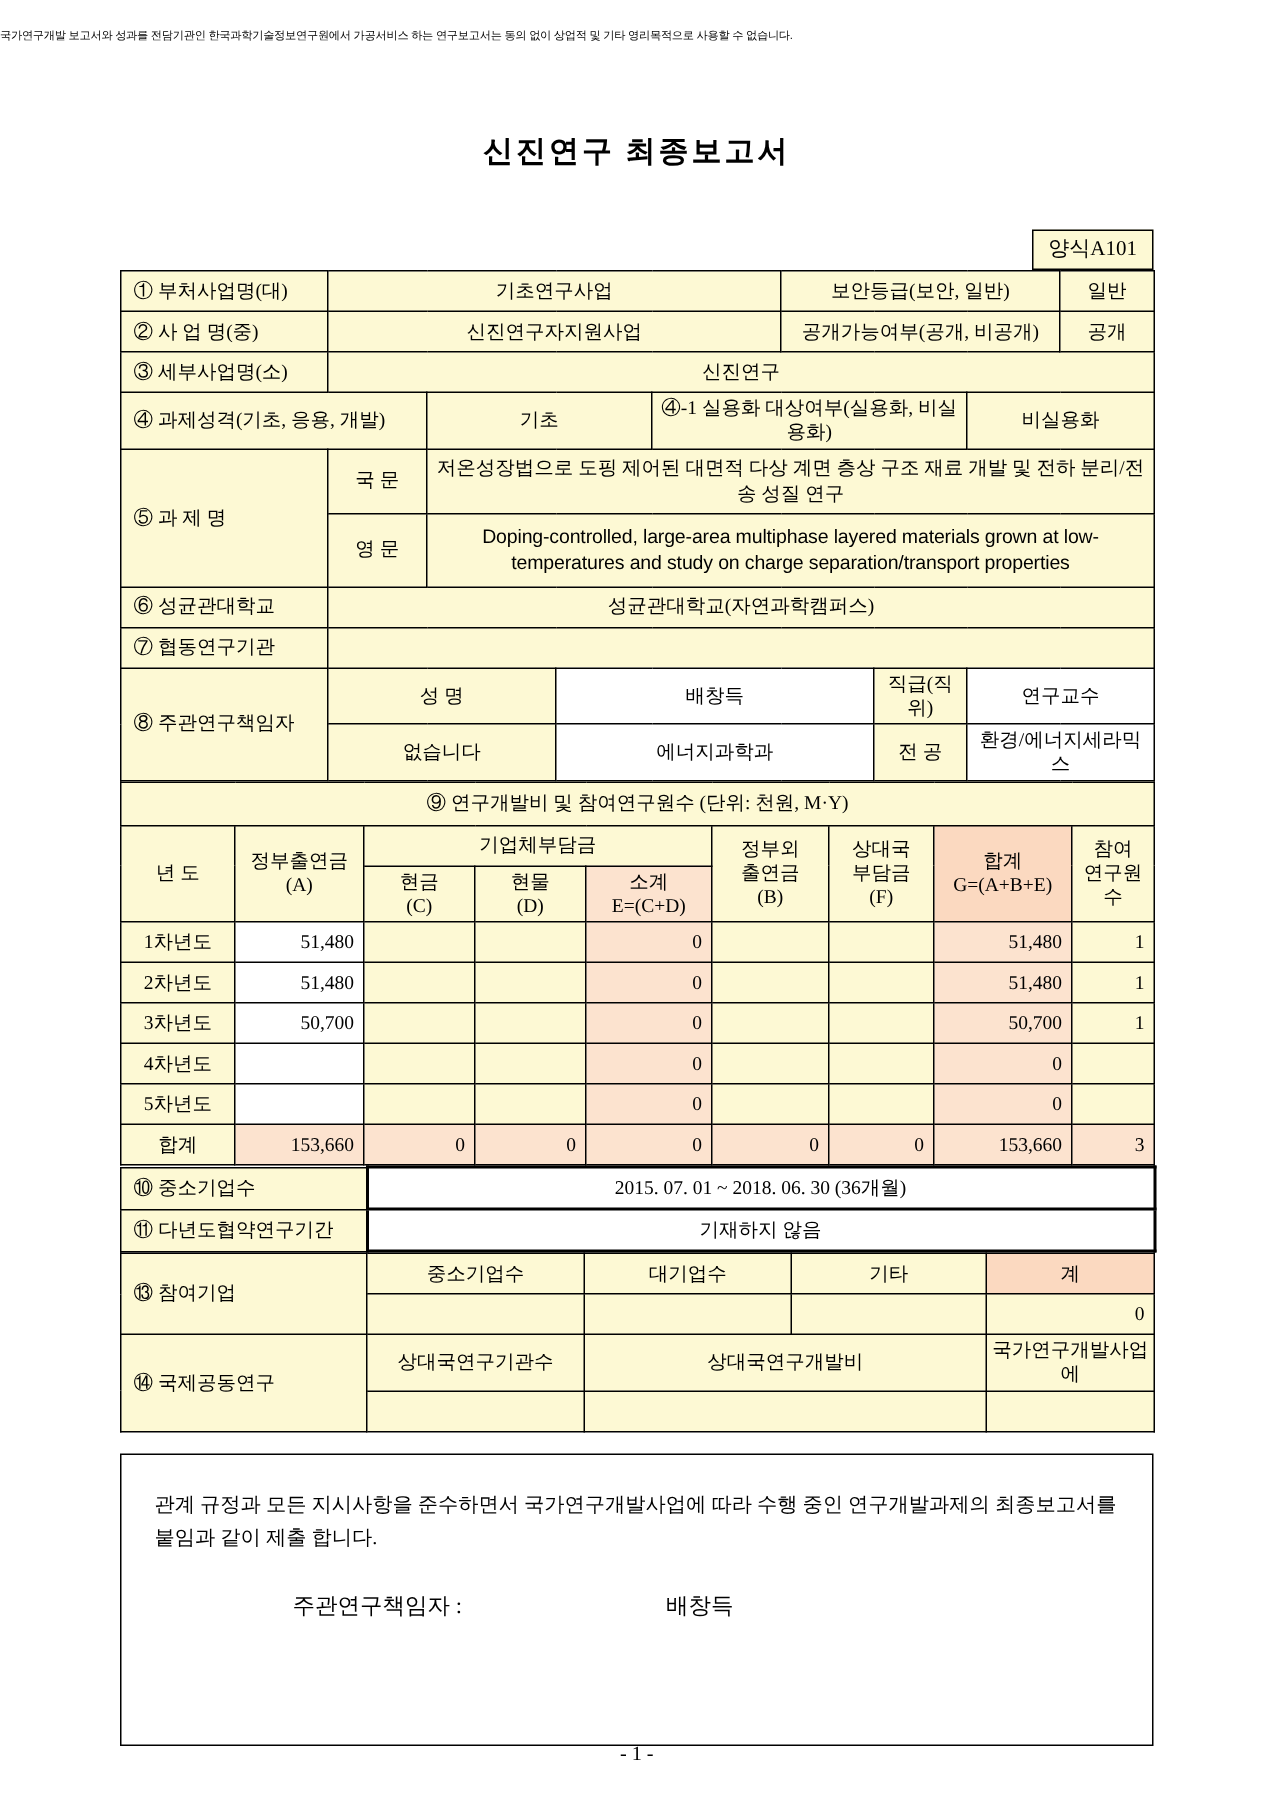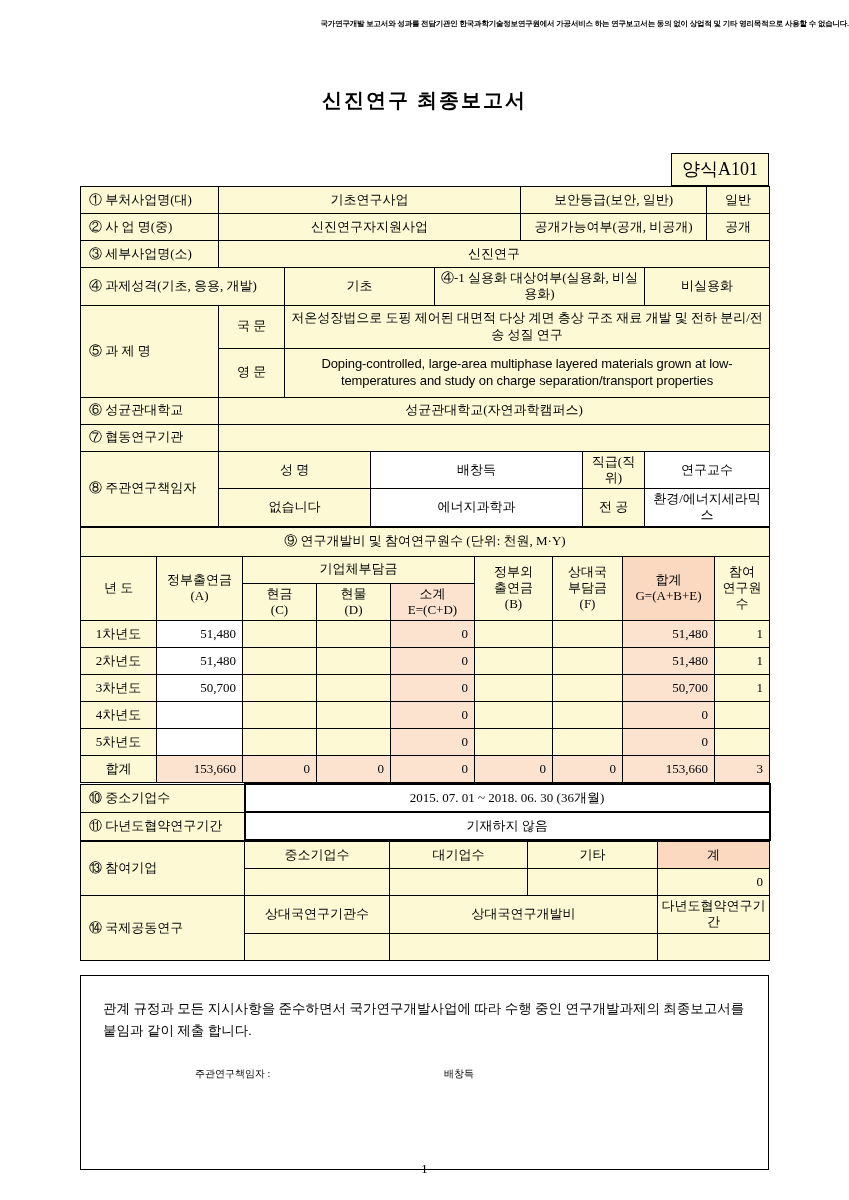--- a/index.html
+++ b/index.html
@@ -16,48 +16,47 @@
     overflow: hidden;
   }
   .page {
     width: 849px;
     height: 1200px;
     box-sizing: border-box;
     padding: 0;
     position: relative;
   }
   .topnotice {
-    text-align: right;
+    text-align: left;
     font-size: 7.5px;
     font-family: "Liberation Sans", "DejaVu Sans", sans-serif;
     letter-spacing: -0.2px;
     margin-top: 19px;
     color: #000;
-    font-weight: bold;
   }
   .doctitle {
     text-align: center;
     font-size: 20px;
     font-weight: bold;
     letter-spacing: 2px;
     margin-top: 58px;
     font-family: "Liberation Serif", "DejaVu Serif", serif;
   }
   .formwrap {
     width: 689px;
     margin: 39px auto 0 auto;
   }
   .formcode-row {
     display: flex;
     justify-content: flex-end;
   }
   .formcode {
     border: 1px solid #000;
     background: #fdf9d4;
-    font-size: 18px;
+    font-size: 14px;
     padding: 3px 10px 4px 10px;
     text-align: center;
     min-width: 70px;
     box-sizing: border-box;
   }
   table.main {
     border-collapse: collapse;
     width: 689px;
     table-layout: fixed;
   }
@@ -117,21 +116,21 @@
   .sign-date {
     text-align: center;
     margin-top: 34px;
     font-size: 13.5px;
     letter-spacing: 1px;
   }
   .sign-line {
     display: flex;
     justify-content: center;
     margin-top: 22px;
-    font-size: 10px;
+    font-size: 15px;
     gap: 21px;
   }
   .sign-line .l {
     width: 200px;
     text-align: left;
   }
   .sign-line .v {
     width: 210px;
     text-align: left;
     padding-left: 28px;
@@ -377,21 +376,21 @@
       <tr>
         <td class="cream num"></td>
         <td class="cream num"></td>
         <td class="cream num"></td>
         <td class="cream num">0</td>
       </tr>
       <tr>
         <td class="lbl" rowspan="2" style="height:44px">⑭ 국제공동연구</td>
         <td class="cream" colspan="1">상대국연구기관수</td>
         <td class="cream" colspan="2">상대국연구개발비</td>
-        <td class="cream" colspan="1">다년도협약연구기간</td>
+        <td class="cream" colspan="1">국가연구개발사업에</td>
       </tr>
       <tr>
         <td class="cream" colspan="1"></td>
         <td class="cream" colspan="2"></td>
         <td class="cream" colspan="1"></td>
       </tr>
     </tbody>
       </table>
 
   </div>

